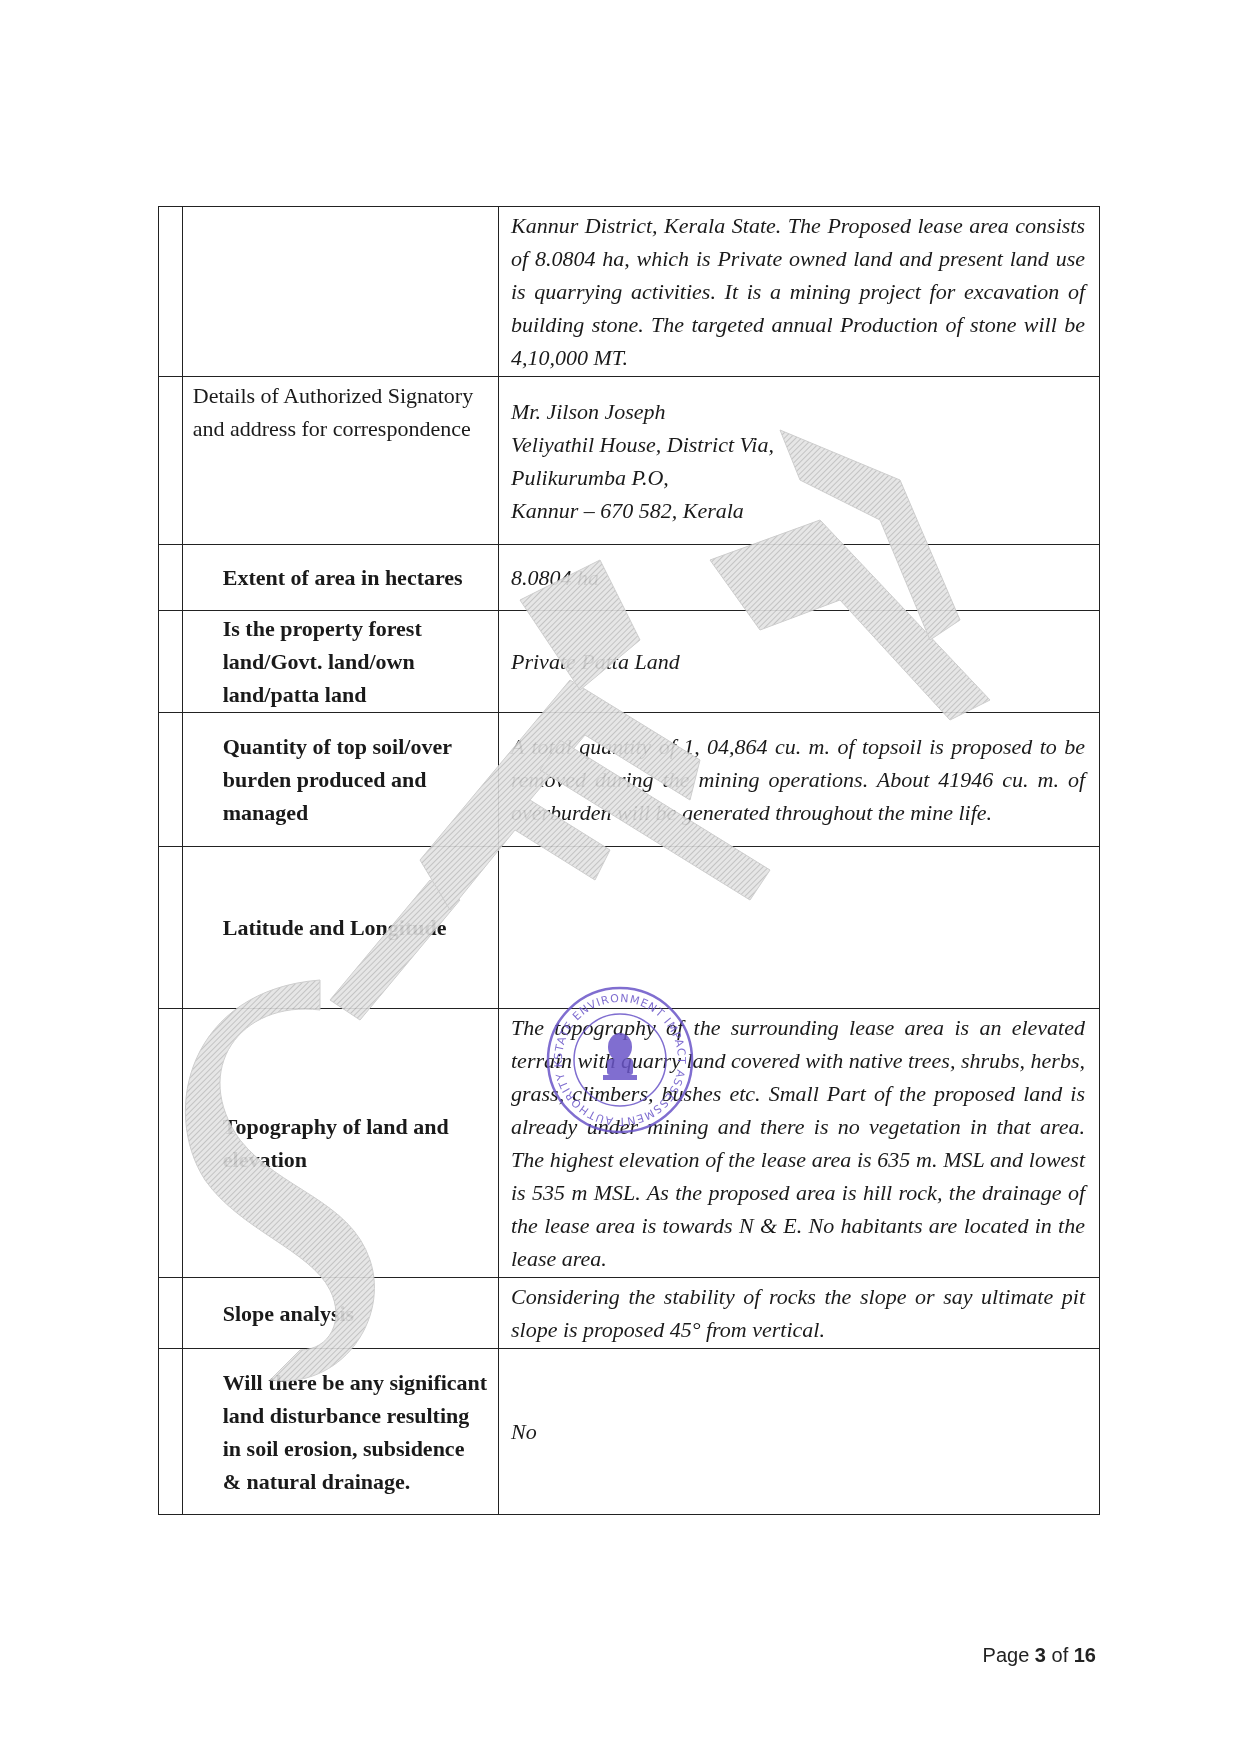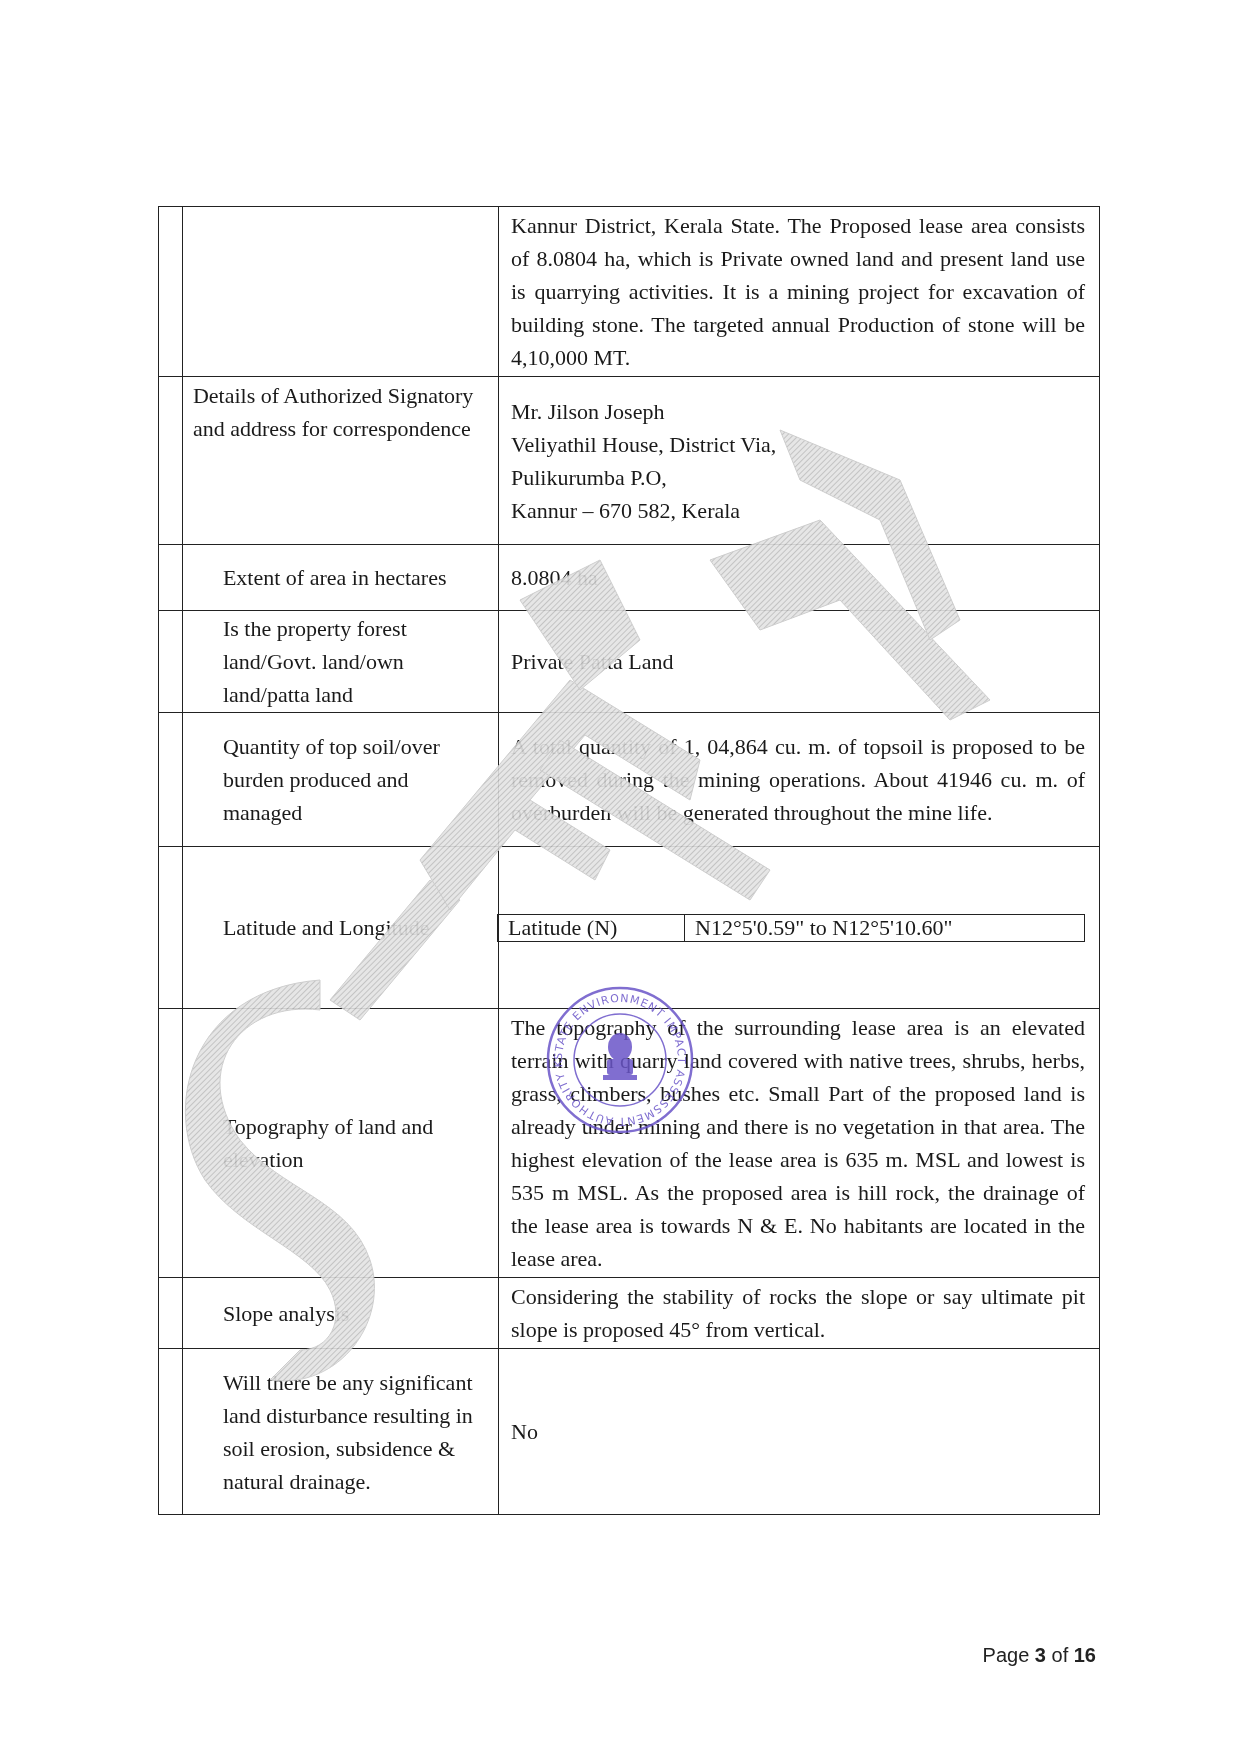--- a/index.html
+++ b/index.html
@@ -9,22 +9,22 @@
     overflow: hidden;
   }
   .watermark { position: absolute; left: 0; top: 0; width: 1240px; height: 1754px; pointer-events: none; z-index: 2; }
   table.main {
     position: absolute; left: 158px; top: 206px; width: 942px;
     border-collapse: collapse; z-index: 1; font-size: 22px; line-height: 33px;
   }
   table.main td { border: 1.6px solid #222; vertical-align: middle; padding: 0; }
   td.idx { width: 28px; }
   td.lbl { width: 300px; padding: 0 10px 0 10px !important; text-align: left; }
-  td.lbl.indent { padding-left: 40px !important; }
-  td.val { padding: 2px 14px 2px 12px !important; text-align: justify; }
+  td.lbl.indent { padding-left: 40px !important; font-weight: bold; }
+  td.val { padding: 2px 14px 2px 12px !important; text-align: justify; font-style: italic; }
   td.section { text-align: center; font-weight: bold; padding: 0 !important; line-height: 30px; }
   table.coords { border-collapse: collapse; width: 588px; margin: 0 0 0 -2px; font-size: 22px; line-height: 26px; }
   table.coords td { border: 1.4px solid #222; padding: 0 10px; }
   table.coords td.ck { width: 166px; }
   .stamp { position: absolute; left: 545px; top: 985px; width: 150px; height: 150px; z-index: 3; opacity: 0.85; }
   .footer { position: absolute; right: 144px; top: 1596px; font-family: "Liberation Sans", "DejaVu Sans", sans-serif; font-size: 20px; color: #222; margin-top: 48px; }
   .footer b { font-weight: bold; }
 </style>
 </head>
 <body>
@@ -78,24 +78,20 @@
     <td class="idx"></td>
     <td class="lbl indent">Quantity of top soil/over burden produced and managed</td>
     <td class="val">A total quantity of 1, 04,864 cu. m. of topsoil is proposed to be removed during the mining operations. About 41946 cu. m. of overburden will be generated throughout the mine life.</td>
   </tr>
   <tr style="height:162px">
     <td class="idx"></td>
     <td class="lbl indent">Latitude and Longitude</td>
     <td class="val" style="padding-left:0 !important">
       <table class="coords">
         <tbody>
-              <tr>
-          <td class="ck">Latitude (N)</td>
-          <td>N12°5'0.59"  to  N12°5'10.60"</td>
-        </tr>
       </tbody>
           </table>
     </td>
   </tr>
   <tr style="height:266px">
     <td class="idx"></td>
     <td class="lbl indent">Topography of land and elevation</td>
     <td class="val">The topography of the surrounding lease area is an elevated terrain with quarry land covered with native trees, shrubs, herbs, grass, climbers, bushes etc. Small Part of the proposed land is already under mining and there is no vegetation in that area. The highest elevation of the lease area is 635 m. MSL and lowest is 535 m MSL. As the proposed area is hill rock, the drainage of the lease area is towards N &amp; E. No habitants are located in the lease area.</td>
   </tr>
   <tr style="height:64px">

